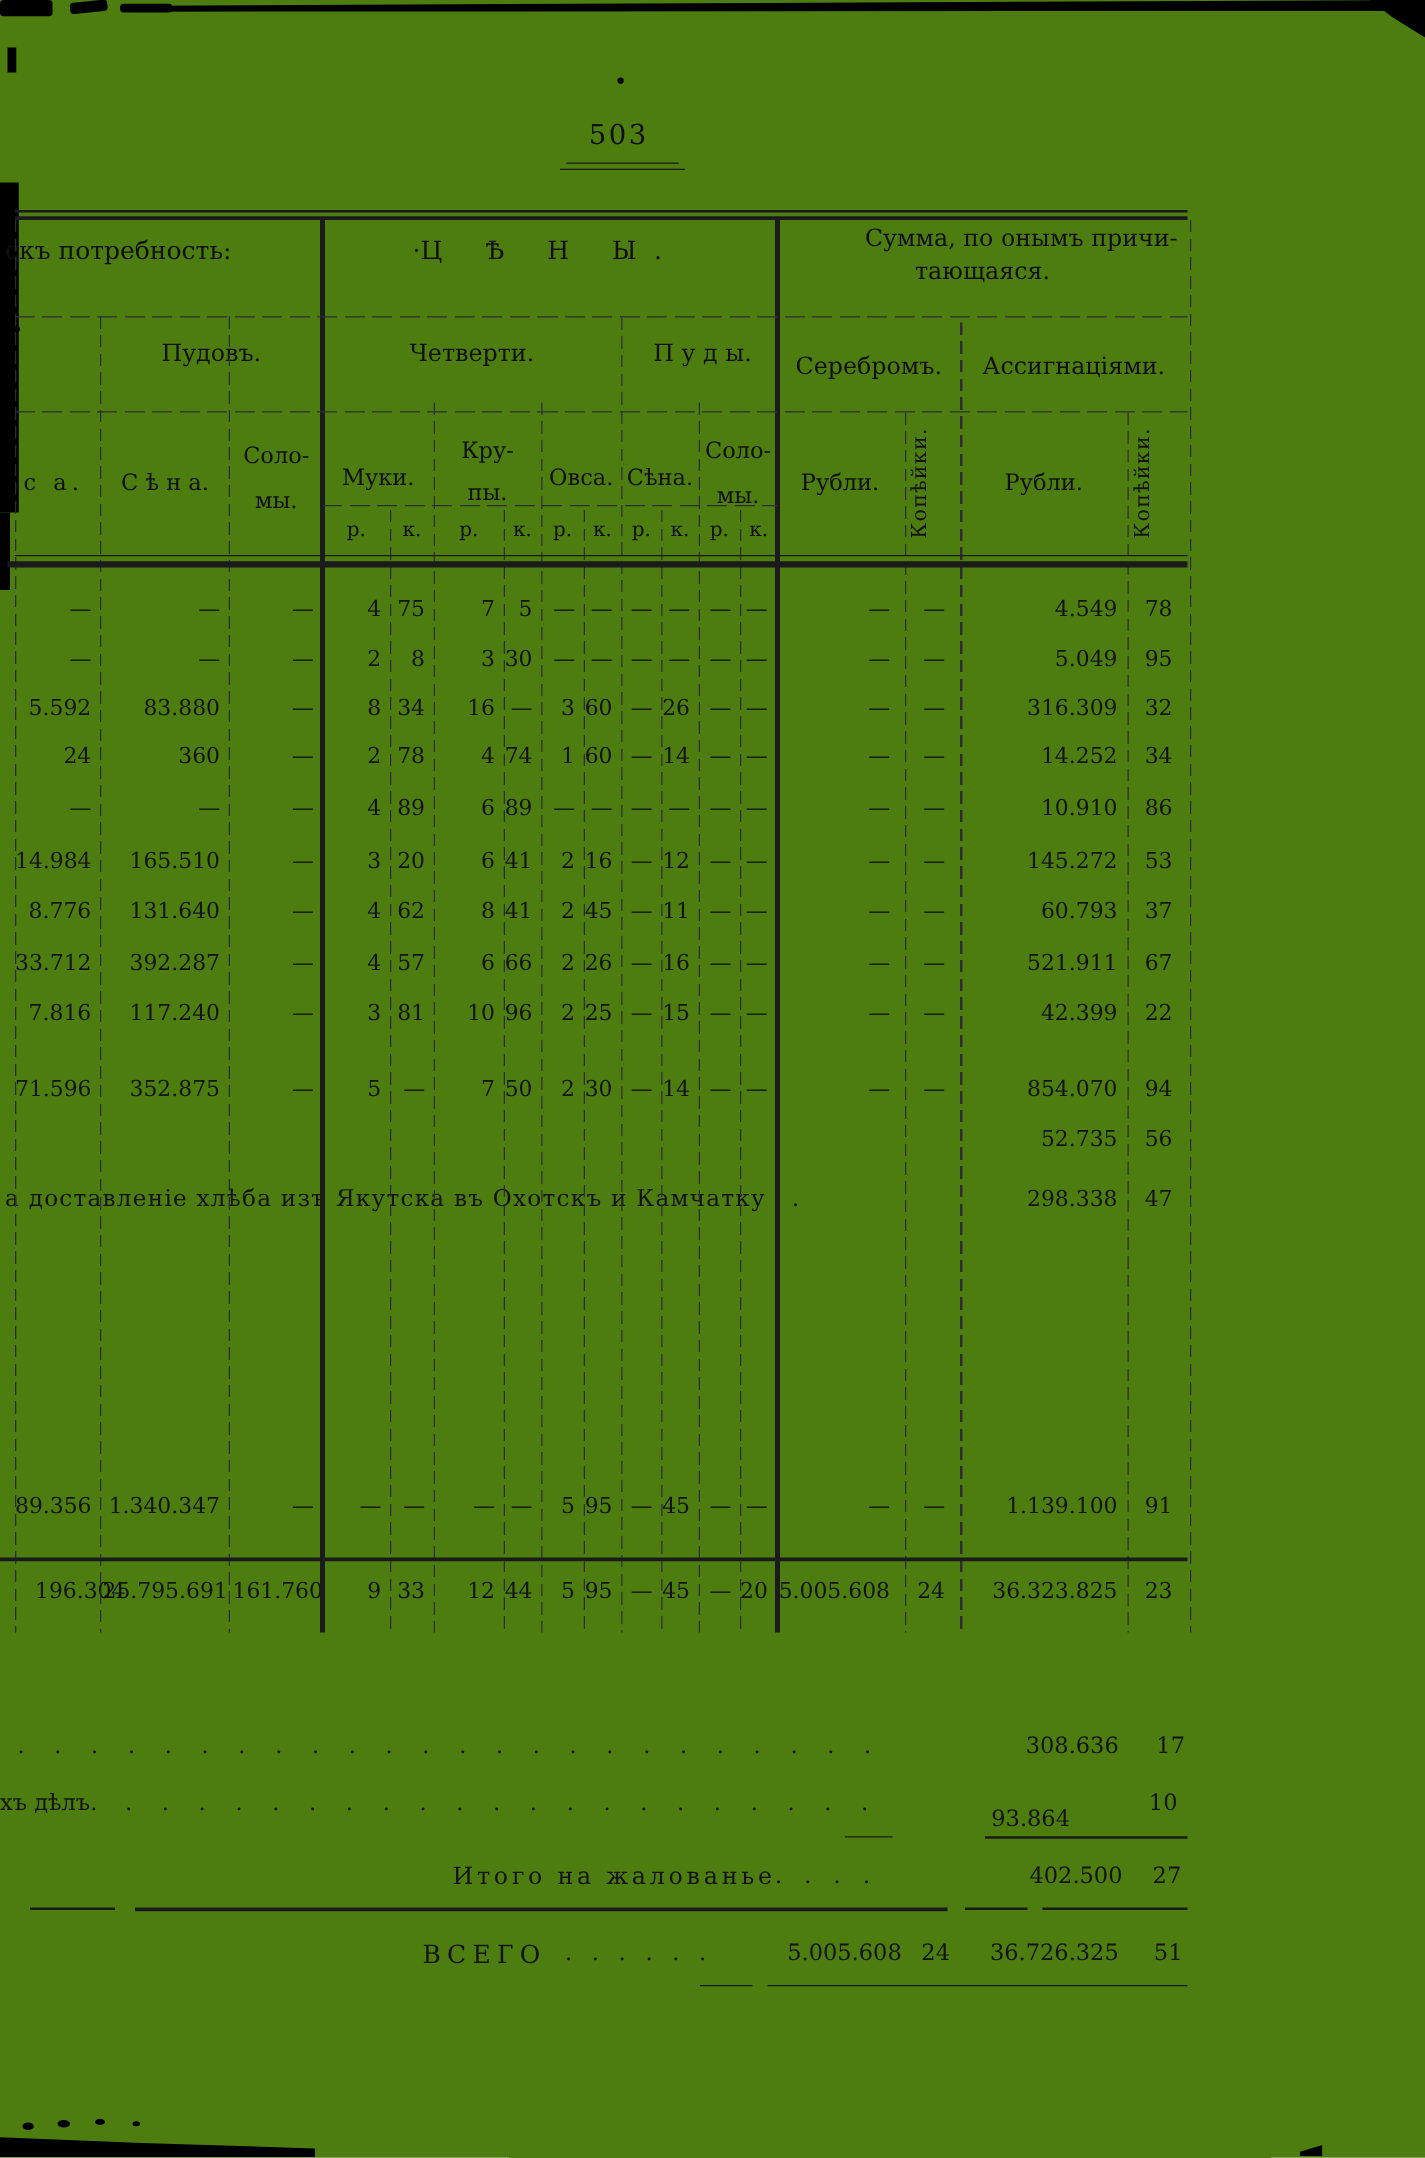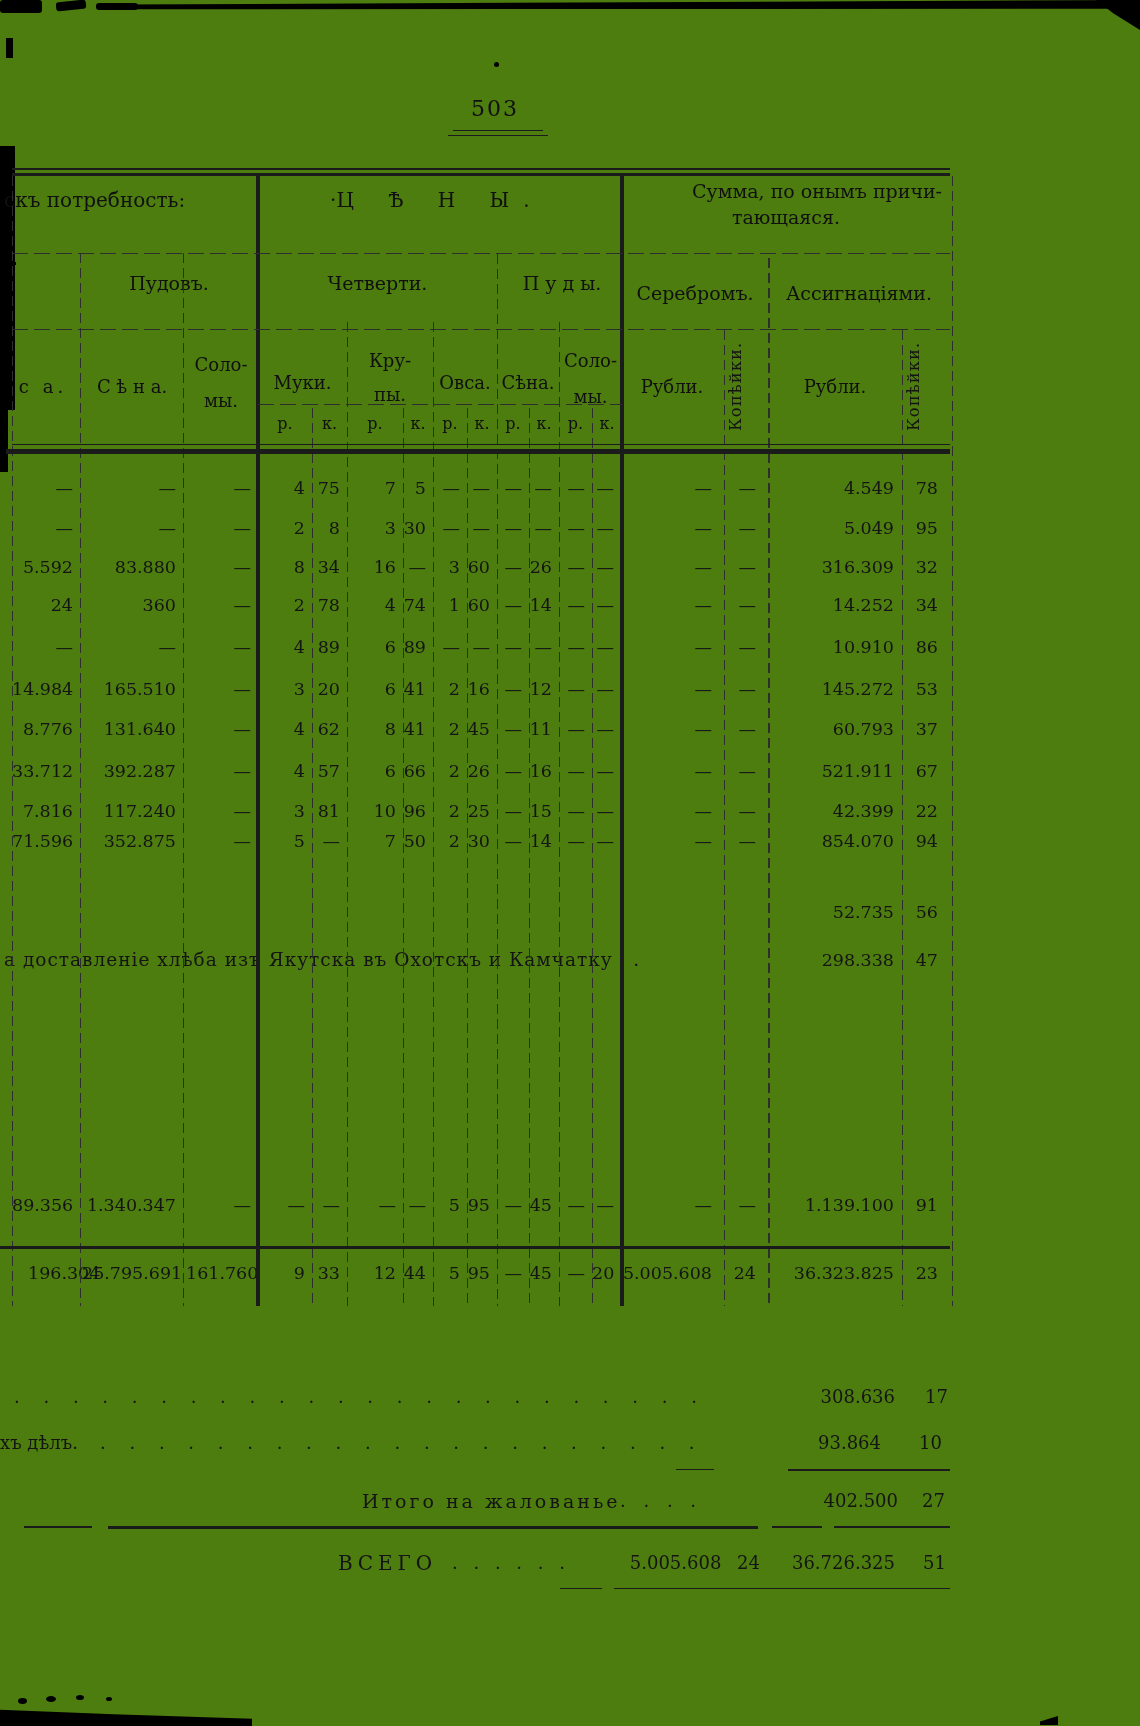--- a/index.html
+++ b/index.html
@@ -257,21 +257,21 @@
         <div class="cell" style="left: 467px; width: 27px;">25</div>
         <div class="cell" style="left: 497px; width: 29px;">—</div>
         <div class="cell" style="left: 529px; width: 27px;">15</div>
         <div class="cell" style="left: 559px; width: 30px;">—</div>
         <div class="cell" style="left: 592px; width: 26px;">—</div>
         <div class="cell" style="left: 622px; width: 94px;">—</div>
         <div class="cell" style="left: 724px; width: 36px;">—</div>
         <div class="cell" style="left: 768px; width: 130px;">42.399</div>
         <div class="cell" style="left: 902px; width: 40px;">22</div>
       </div>
-      <div class="trow" style="top: 820px; padding-left: 12px;">
+      <div class="trow" style="top: 851px; padding-left: 12px;">
         <div class="cell" style="left: 12px; width: 65px;">71.596</div>
         <div class="cell" style="left: 82px; width: 98px;">352.875</div>
         <div class="cell" style="left: 186px; width: 69px;">—</div>
         <div class="cell" style="left: 258px; width: 51px;">5</div>
         <div class="cell" style="left: 312px; width: 32px;">—</div>
         <div class="cell" style="left: 347px; width: 53px;">7</div>
         <div class="cell" style="left: 403px; width: 27px;">50</div>
         <div class="cell" style="left: 433px; width: 31px;">2</div>
         <div class="cell" style="left: 467px; width: 27px;">30</div>
         <div class="cell" style="left: 497px; width: 29px;">—</div>
@@ -333,21 +333,21 @@
     </div>
 
   <div class="frow" style="top:1382px;">
     <span class="fdots" style="left:14px;width:694px;">. . . . . . . . . . . . . . . . . . . . . . . . . . . . .</span>
     <span class="famt" style="left:790px;width:105px;">308.636</span>
     <span class="famt" style="left:898px;width:50px;">17</span>
   </div>
   <div class="frow" style="top:1428px;">
     <span class="flabel" style="left:0;">хъ дѣлъ.</span>
     <span class="fdots" style="left:100px;width:594px;">. . . . . . . . . . . . . . . . . . . . . . . . . .</span>
-    <span class="famt" style="left:781px;width:100px;">93.864</span>
+    <span class="famt" style="left:756px;width:100px;margin-top:13px;">93.864</span>
     <span class="famt" style="left:892px;width:50px;">10</span>
   </div>
   <div class="frow" style="top:1486px;">
     <span class="flabel" style="left:362px;letter-spacing:3px;font-size:19px;">Итого на жалованье</span>
     <span class="fdots" style="left:620px;width:88px;word-spacing:8px;">. . . . . .</span>
     <span class="famt" style="left:795px;width:103px;">402.500</span>
     <span class="famt" style="left:897px;width:48px;">27</span>
   </div>
   <div class="frow" style="top:1548px;">
     <span class="flabel" style="left:338px;letter-spacing:5px;font-size:20px;">ВСЕГО</span>

